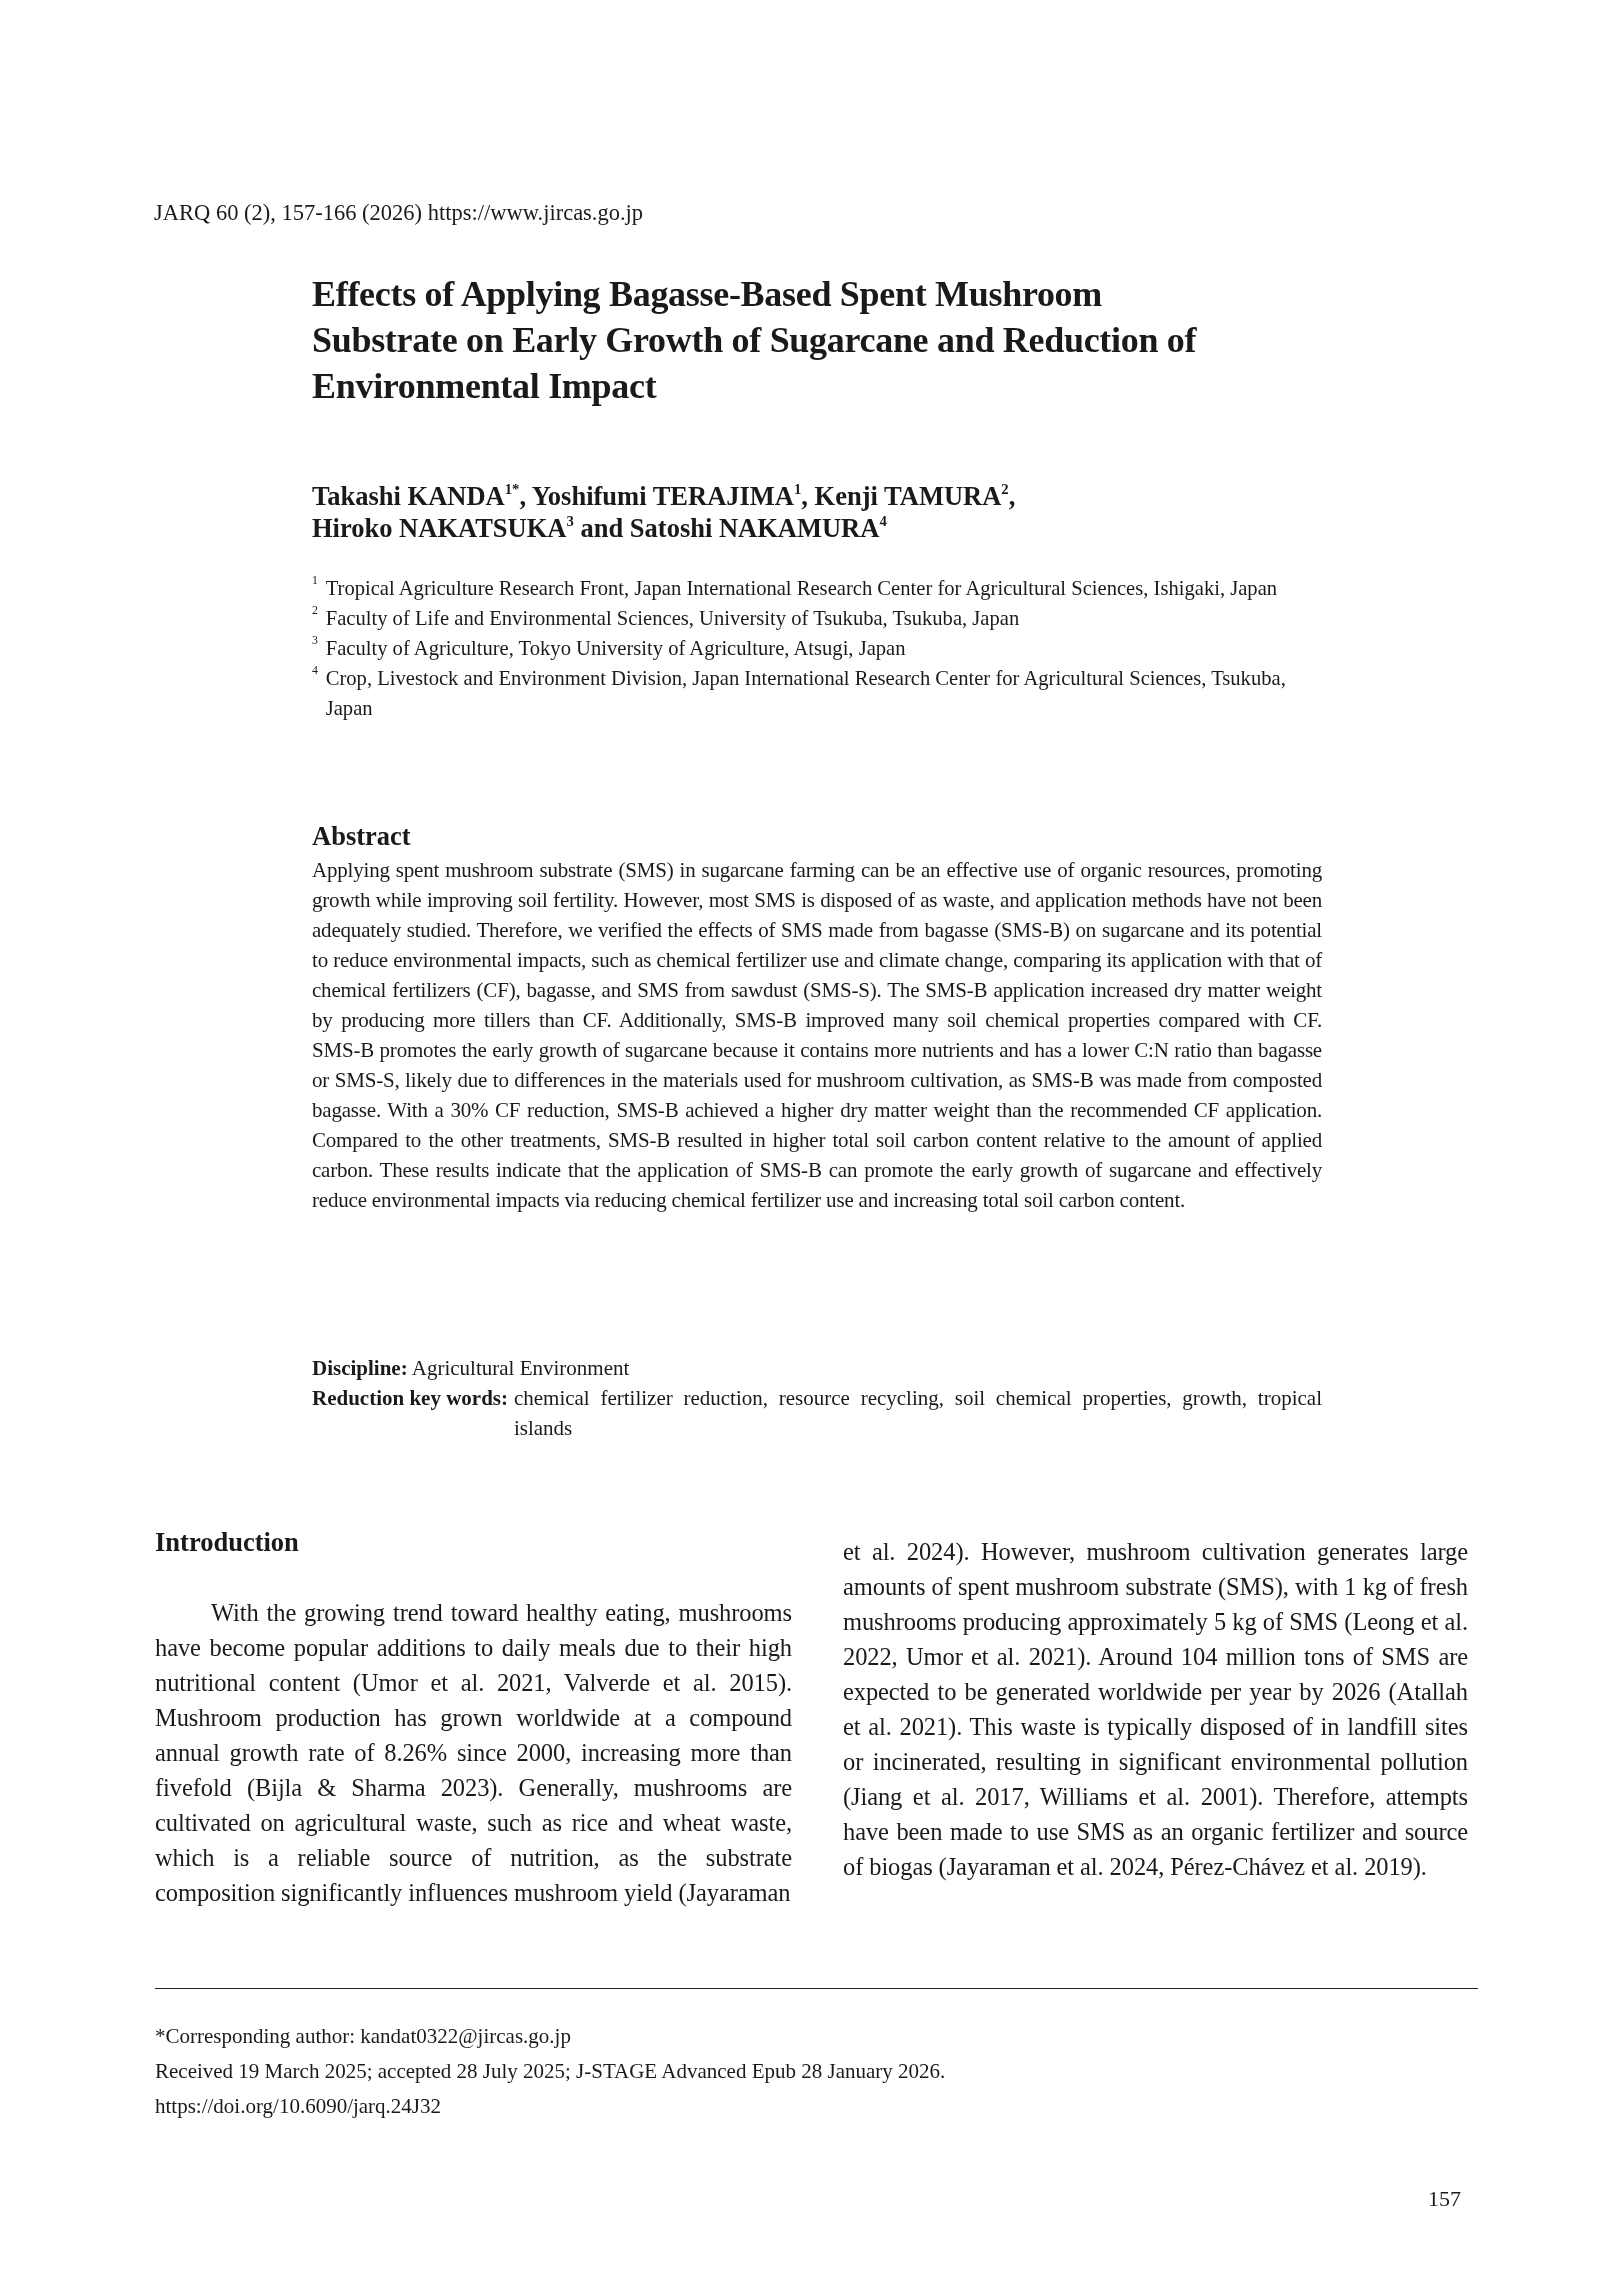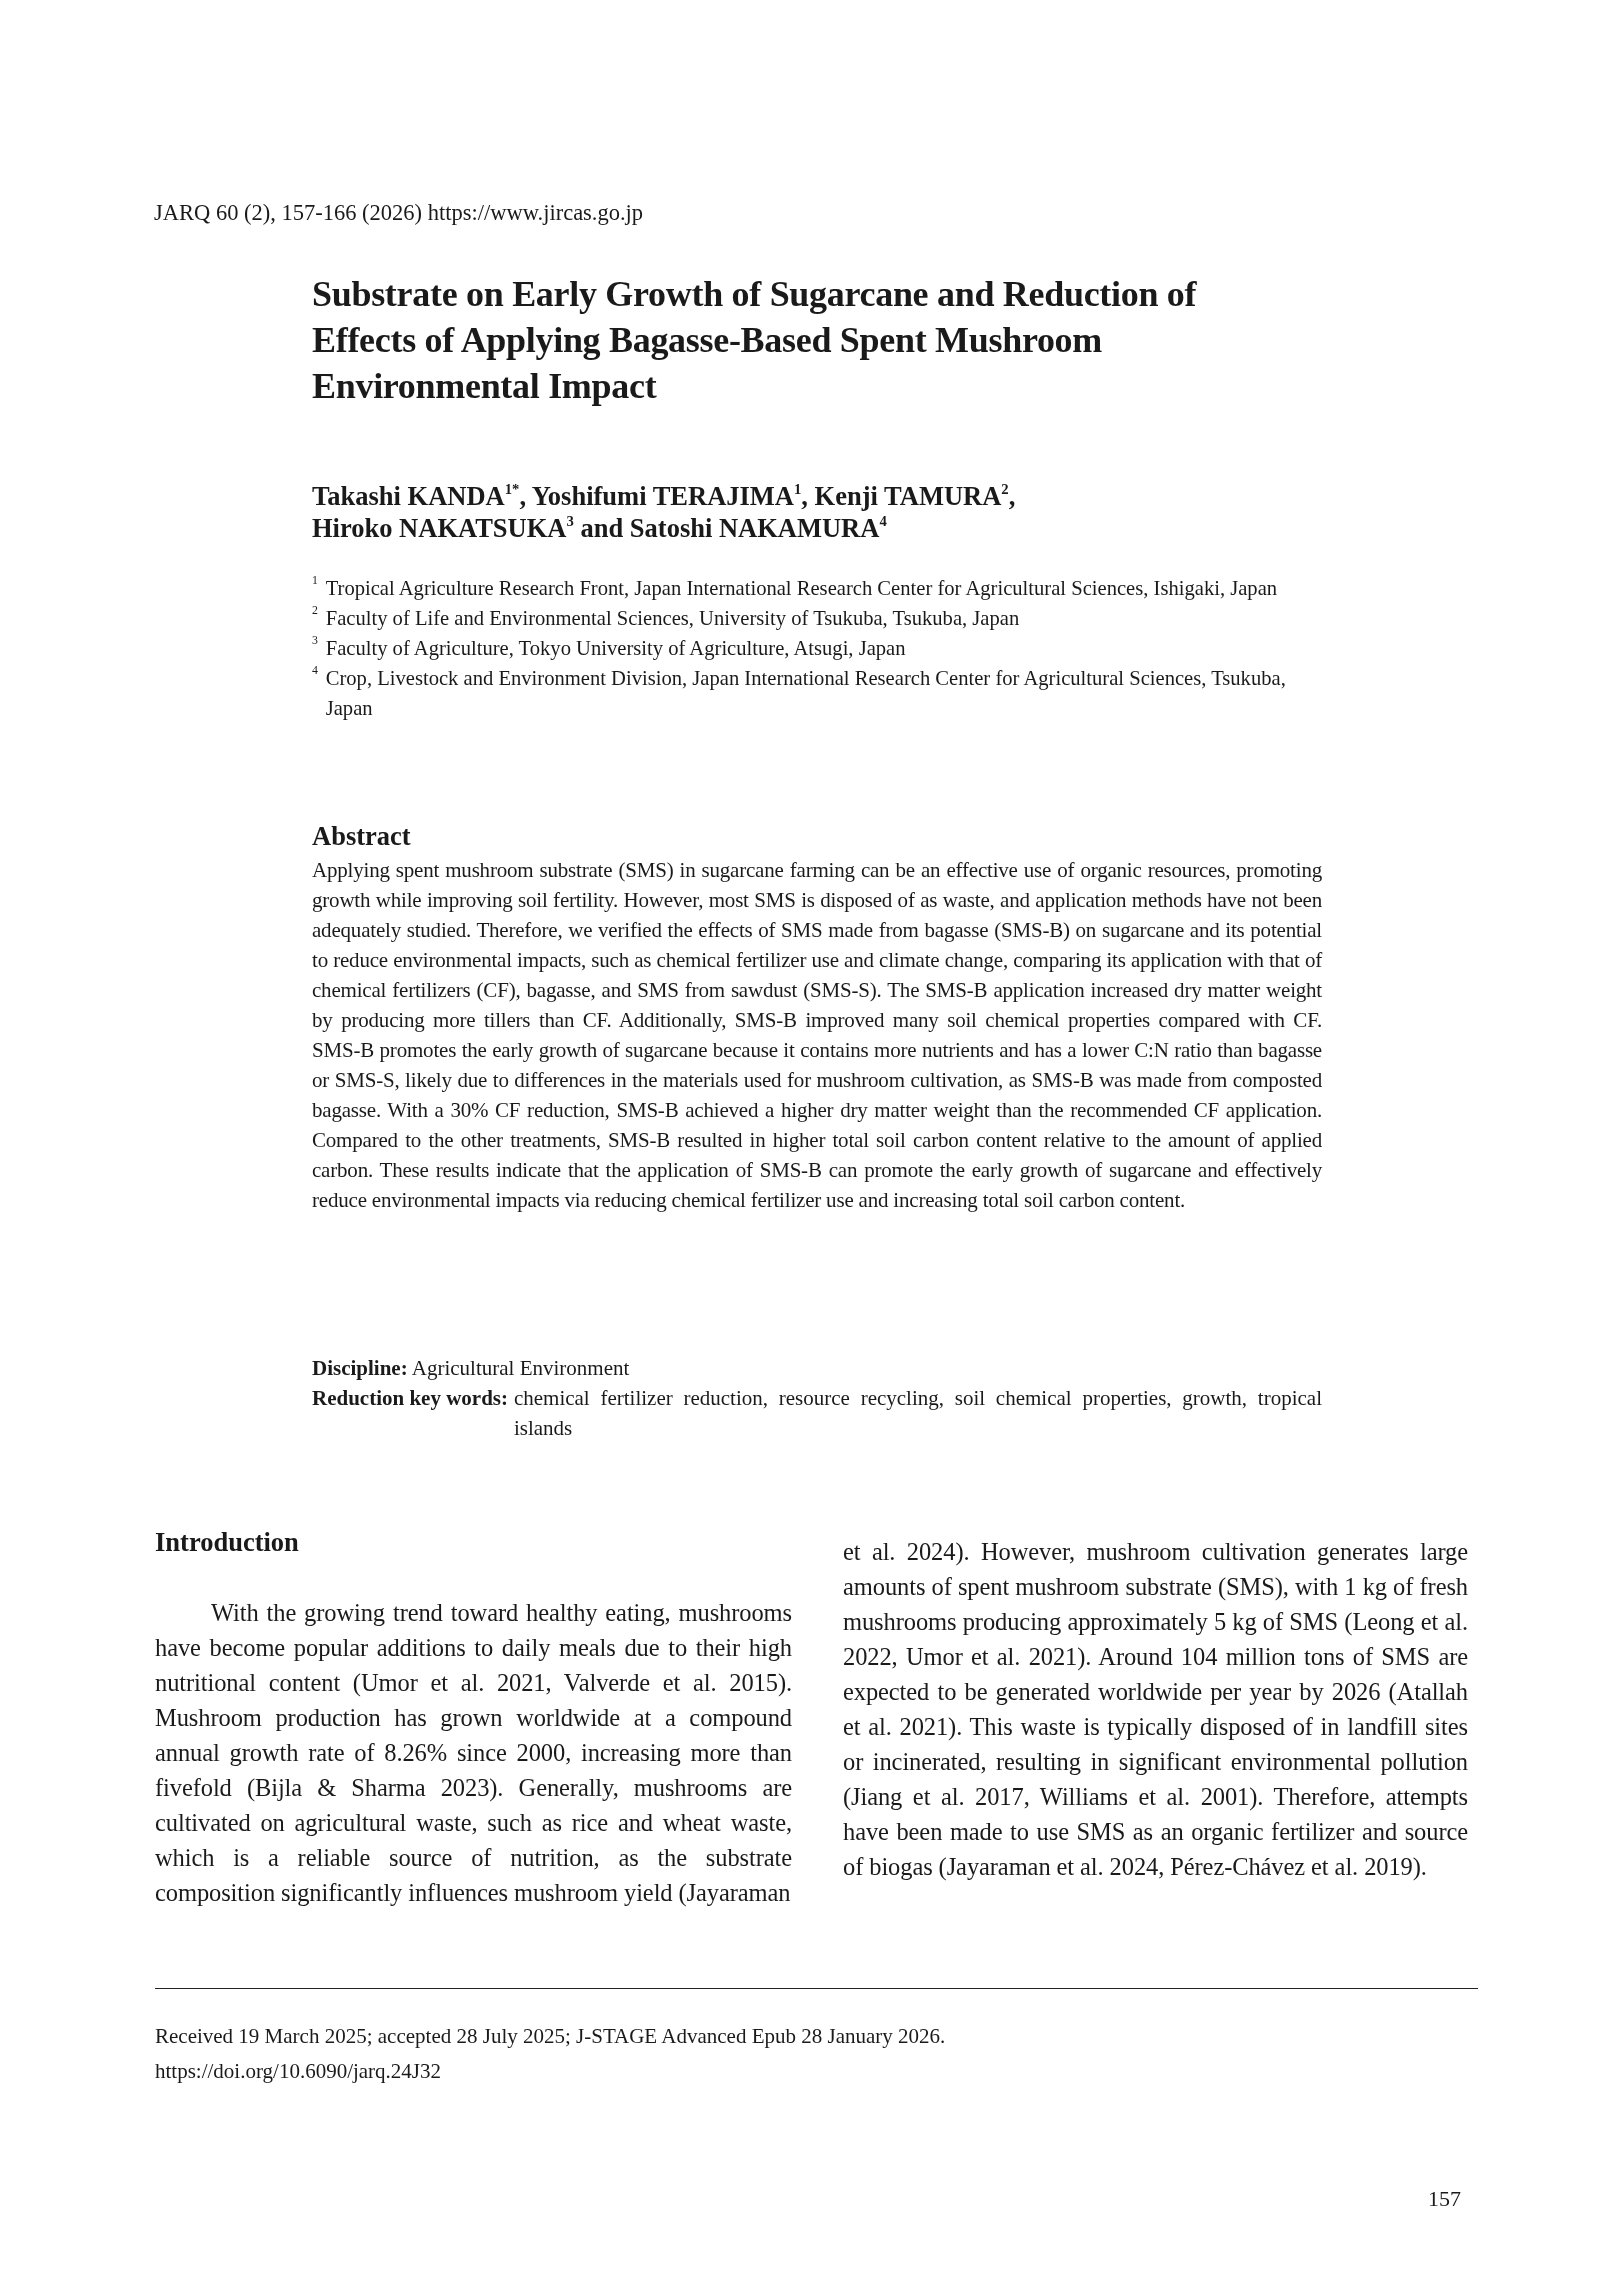--- a/index.html
+++ b/index.html
@@ -44,22 +44,22 @@
   .rule { left: 155px; top: 1988px; width: 1323px; height: 0; border-top: 1.6px solid #222; }
   .footnotes { left: 155px; top: 2019px; width: 1323px; font-size: 21px; line-height: 35px; }
   .page-number { left: 1428px; top: 2186px; font-size: 22px; }
 </style>
 </head>
 <body>
 
 <div class="abs running-head">JARQ  60 (2), 157-166 (2026)  https://www.jircas.go.jp</div>
 
 <div class="abs title">
+  <div>Effects of Applying Bagasse-Based Spent Mushroom</div>
   <div>Substrate on Early Growth of Sugarcane and Reduction of</div>
-  <div>Effects of Applying Bagasse-Based Spent Mushroom</div>
   <div>Environmental Impact</div>
 </div>
 
 <div class="abs authors">
   <div>
     <span>Takashi KANDA</span><sup>1*</sup><span>, </span><span>Yoshifumi TERAJIMA</span><sup>1</sup><span>, </span><span>Kenji TAMURA</span><sup>2</sup><span>,</span>
   </div>
   <div>
     <span>Hiroko NAKATSUKA</span><sup>3</sup><span style="white-space:pre"> and </span><span>Satoshi NAKAMURA</span><sup>4</sup>
   </div>
@@ -91,18 +91,19 @@
   <p class="body-text indent">With the growing trend toward healthy eating, mushrooms have become popular additions to daily meals due to their high nutritional content (Umor et al. 2021, Valverde et al. 2015). Mushroom production has grown worldwide at a compound annual growth rate of 8.26% since 2000, increasing more than fivefold (Bijla &amp; Sharma 2023). Generally, mushrooms are cultivated on agricultural waste, such as rice and wheat waste, which is a reliable source of nutrition, as the substrate composition significantly influences mushroom yield (Jayaraman</p>
 </div>
 
 <div class="abs col col-right">
   <p class="body-text">et al. 2024). However, mushroom cultivation generates large amounts of spent mushroom substrate (SMS), with 1 kg of fresh mushrooms producing approximately 5 kg of SMS (Leong et al. 2022, Umor et al. 2021). Around 104 million tons of SMS are expected to be generated worldwide per year by 2026 (Atallah et al. 2021). This waste is typically disposed of in landfill sites or incinerated, resulting in significant environmental pollution (Jiang et al. 2017, Williams et al. 2001). Therefore, attempts have been made to use SMS as an organic fertilizer and source of biogas (Jayaraman et al. 2024, Pérez-Chávez et al. 2019).</p>
 </div>
 
 <div class="abs rule"></div>
 
 <div class="abs footnotes">
+  <div>*Corresponding author: kandat0322@jircas.go.jp</div>
   <div>Received 19 March 2025; accepted 28 July 2025; J-STAGE Advanced Epub 28 January 2026.</div>
   <div>https://doi.org/10.6090/jarq.24J32</div>
 </div>
 
 <div class="abs page-number">157</div>
 
 
 </body></html>

